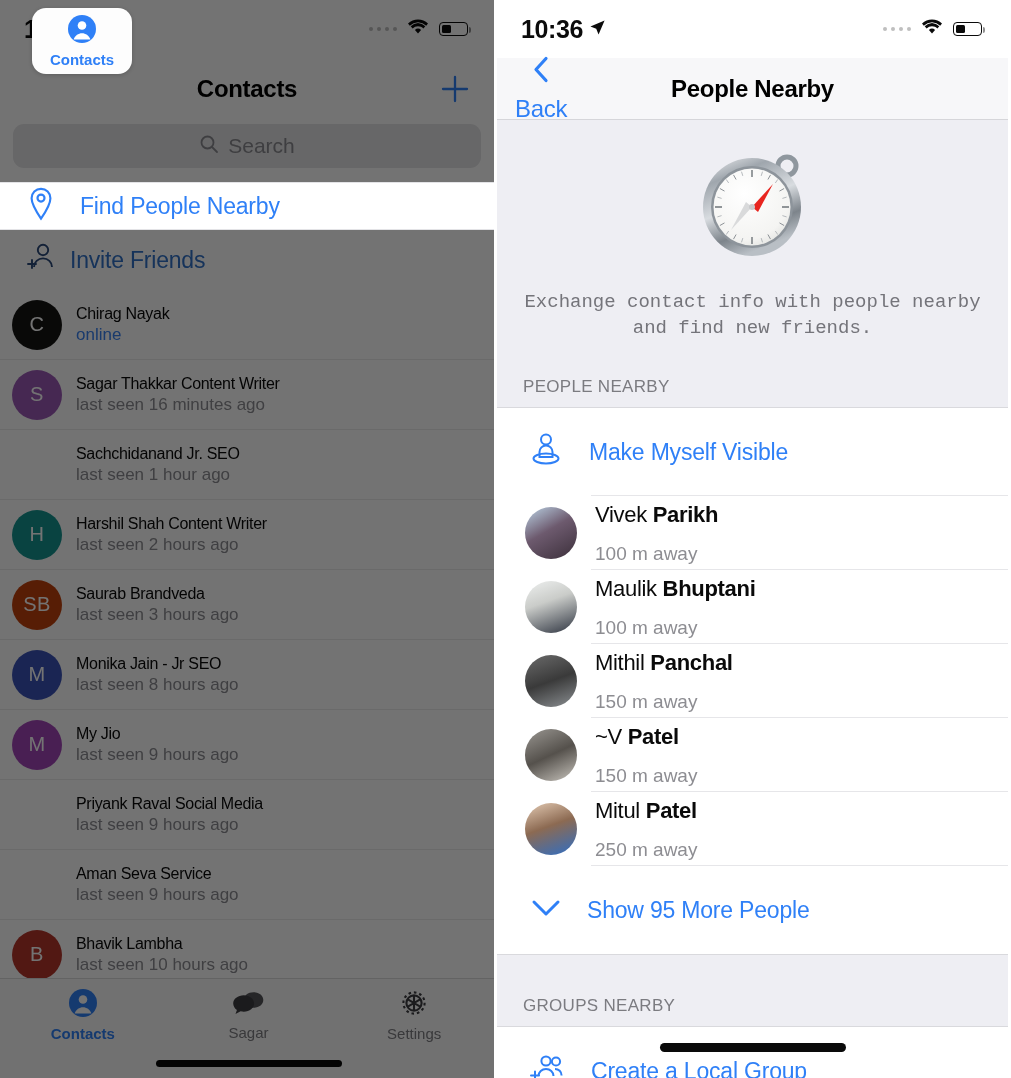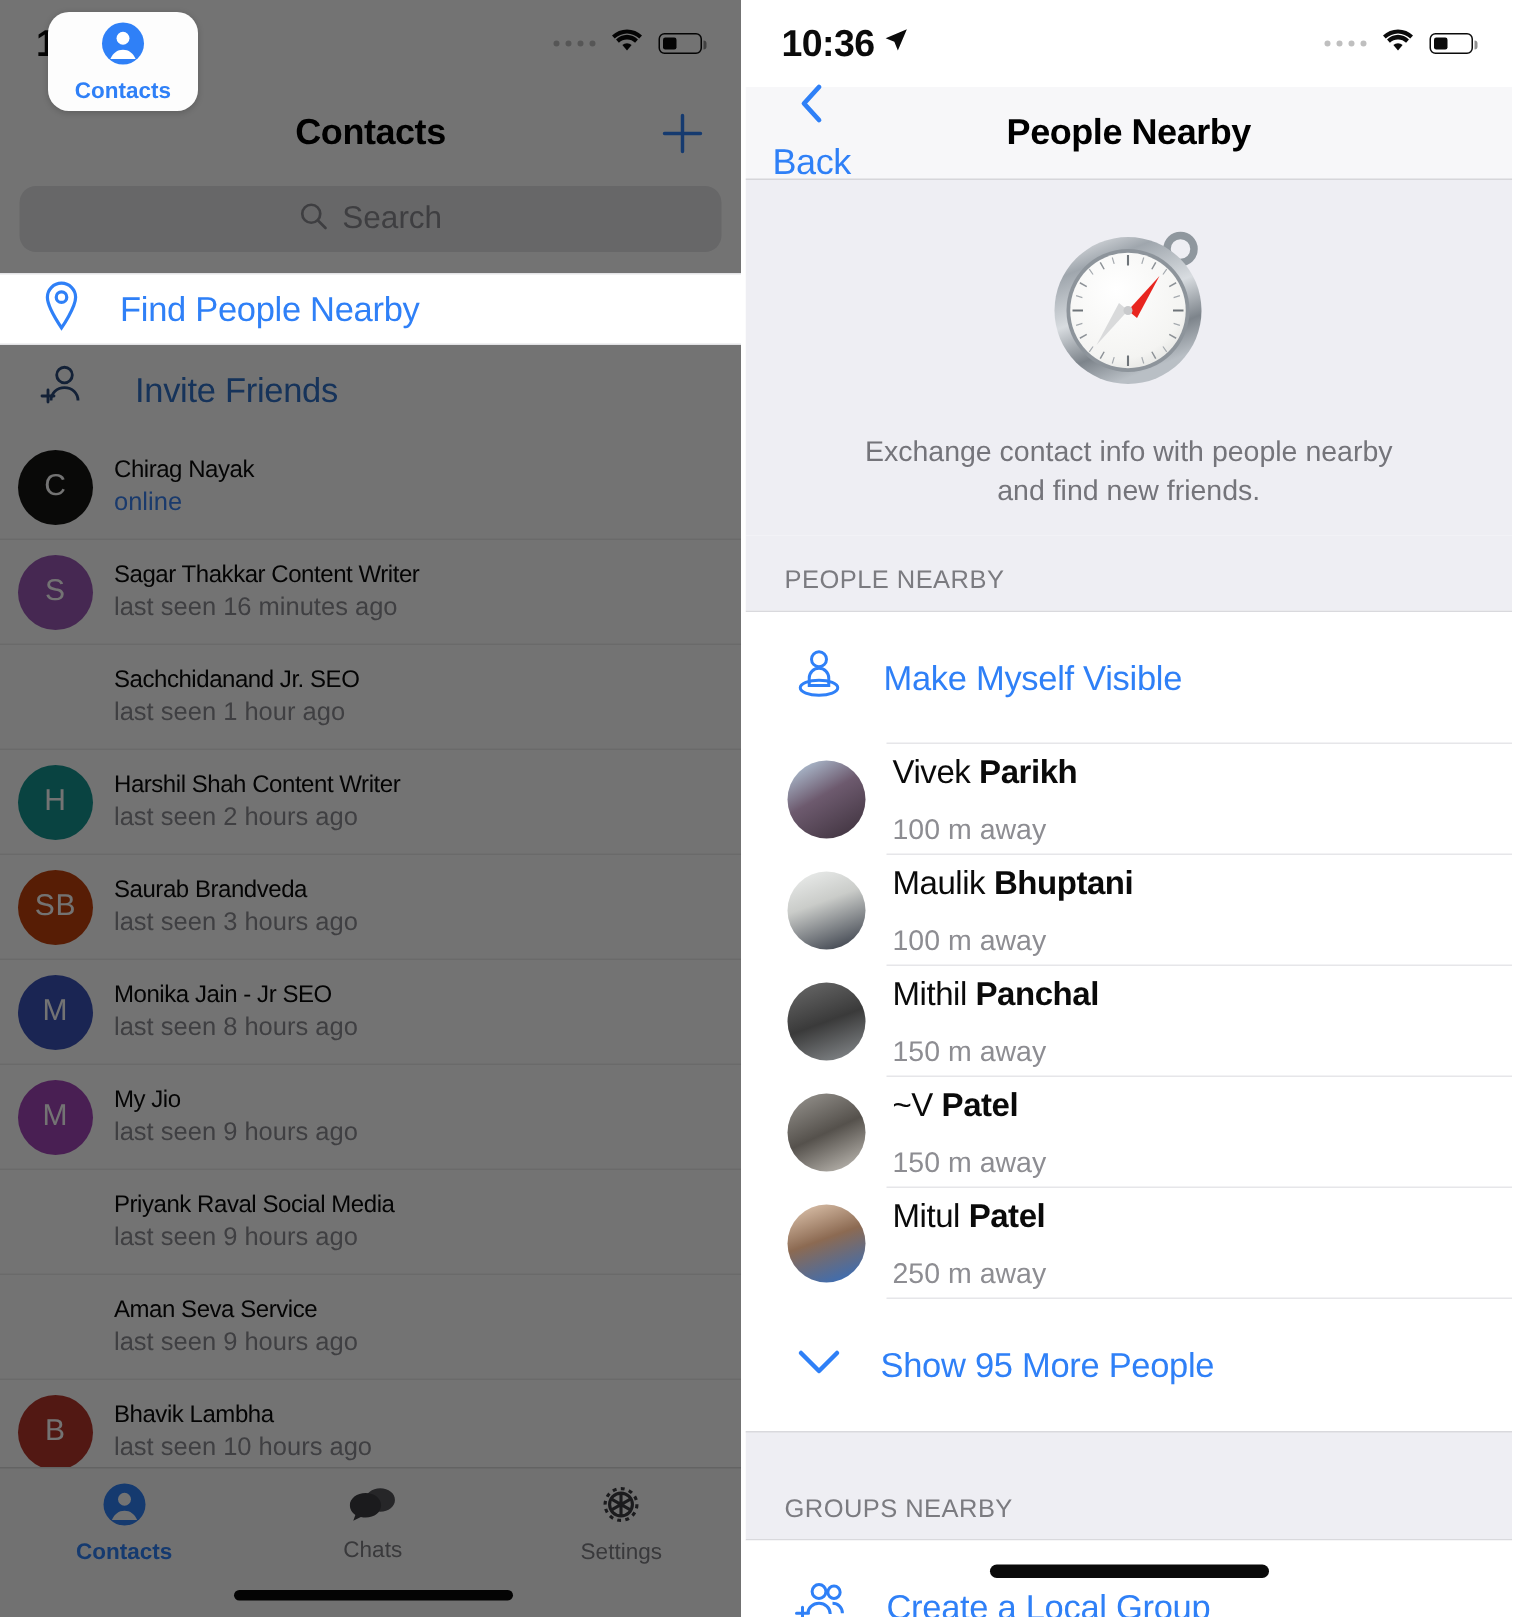--- a/index.html
+++ b/index.html
@@ -67,21 +67,21 @@
     height: 48px; background: #ffffff;
     display: flex; align-items: center; padding-left: 26px; gap: 24px;
     border-top: 1px solid #e3e3e6;
     border-bottom: 1px solid #e3e3e6;
   }
   .find-label { font-size: 23px; color: #2f80f7; letter-spacing: -0.2px; }
 
   
   .clist { background: #fff; }
   .invite-row {
-    height: 60px; display: flex; align-items: center; padding-left: 24px; gap: 32px;
+    height: 60px; display: flex; align-items: center; padding-left: 24px; gap: 12px;
   }
   .invite-label { font-size: 23px; color: #3272c8; letter-spacing: -0.2px; }
   .crow {
     height: 70px; display: flex; align-items: center; padding-left: 12px;
     border-bottom: 1px solid #ebebeb; gap: 14px;
   }
   .avatar {
     width: 50px; height: 50px; border-radius: 50%;
     display: flex; align-items: center; justify-content: center; flex: 0 0 auto;
     color: #fff; font-size: 20px; letter-spacing: .5px;
@@ -123,21 +123,21 @@
     background: #f7f7f9; border-bottom: 1px solid #d6d6da;
   }
   .back-btn {
     position: absolute; left: 18px; top: 50%; transform: translateY(-50%);
     display: flex; align-items: center; gap: 7px; cursor: pointer; flex-direction: column;
   }
   .back-label { font-size: 24px; color: #2f80f7; letter-spacing: -0.3px; }
 
   .hero {
     background: #eeeef3; padding: 26px 0 16px 0;
-    display: flex; flex-direction: column; align-items: center;
+    display: flex; flex-direction: column; align-items: center; font-family: Liberation Mono, monospace;
   }
   .hero-desc {
     margin-top: 22px; font-size: 19px; color: #74747a; text-align: center; line-height: 1.38;
   }
   .section-head {
     background: #eeeef3; padding: 20px 0 10px 26px;
     font-size: 17px; color: #7b7b80; letter-spacing: 0.3px;
   }
   .card { background: #ffffff; border-top: 1px solid #d9d9dd; }
   .action-row {
@@ -350,21 +350,21 @@
             </span>
             <span class="tab-label">Contacts</span>
           </div>
           <div class="tab">
             <span>
               <svg width="32" height="28" viewBox="0 0 32 28">
                 <path d="M20.5 3.2c5.6 0 9.8 3.4 9.8 7.8 0 4.4-4.2 7.8-9.8 7.8-1 0-2-.1-2.9-.3l-4.6 2.3 1.2-3.5c-2.2-1.5-3.5-3.8-3.5-6.3 0-4.4 4.2-7.8 9.8-7.8z" fill="#55555a"></path>
                 <path d="M10.8 6.3c5.9 0 10.3 3.6 10.3 8.2s-4.4 8.2-10.3 8.2c-1.1 0-2.2-.1-3.2-.4l-5.1 2.6 1.4-3.9c-2.3-1.6-3.7-4-3.7-6.5 0-4.6 4.7-8.2 10.6-8.2z" fill="#3d3d42"></path>
               </svg>
             </span>
-            <span class="tab-label">Chats</span>
+            <span class="tab-label">Sagar</span>
           </div>
           <div class="tab">
             <span>
               <svg width="30" height="30" viewBox="0 0 30 30">
                 <g fill="none" stroke="#3d3d42" stroke-width="2.1">
                   <circle cx="15" cy="15" r="10.6" stroke-dasharray="2.6 2.9"></circle>
                   <circle cx="15" cy="15" r="7.6"></circle>
                   <path d="M15 7.4v15.2M8.4 11.2l13.2 7.6M8.4 18.8l13.2-7.6"></path>
                 </g>
               </svg>

